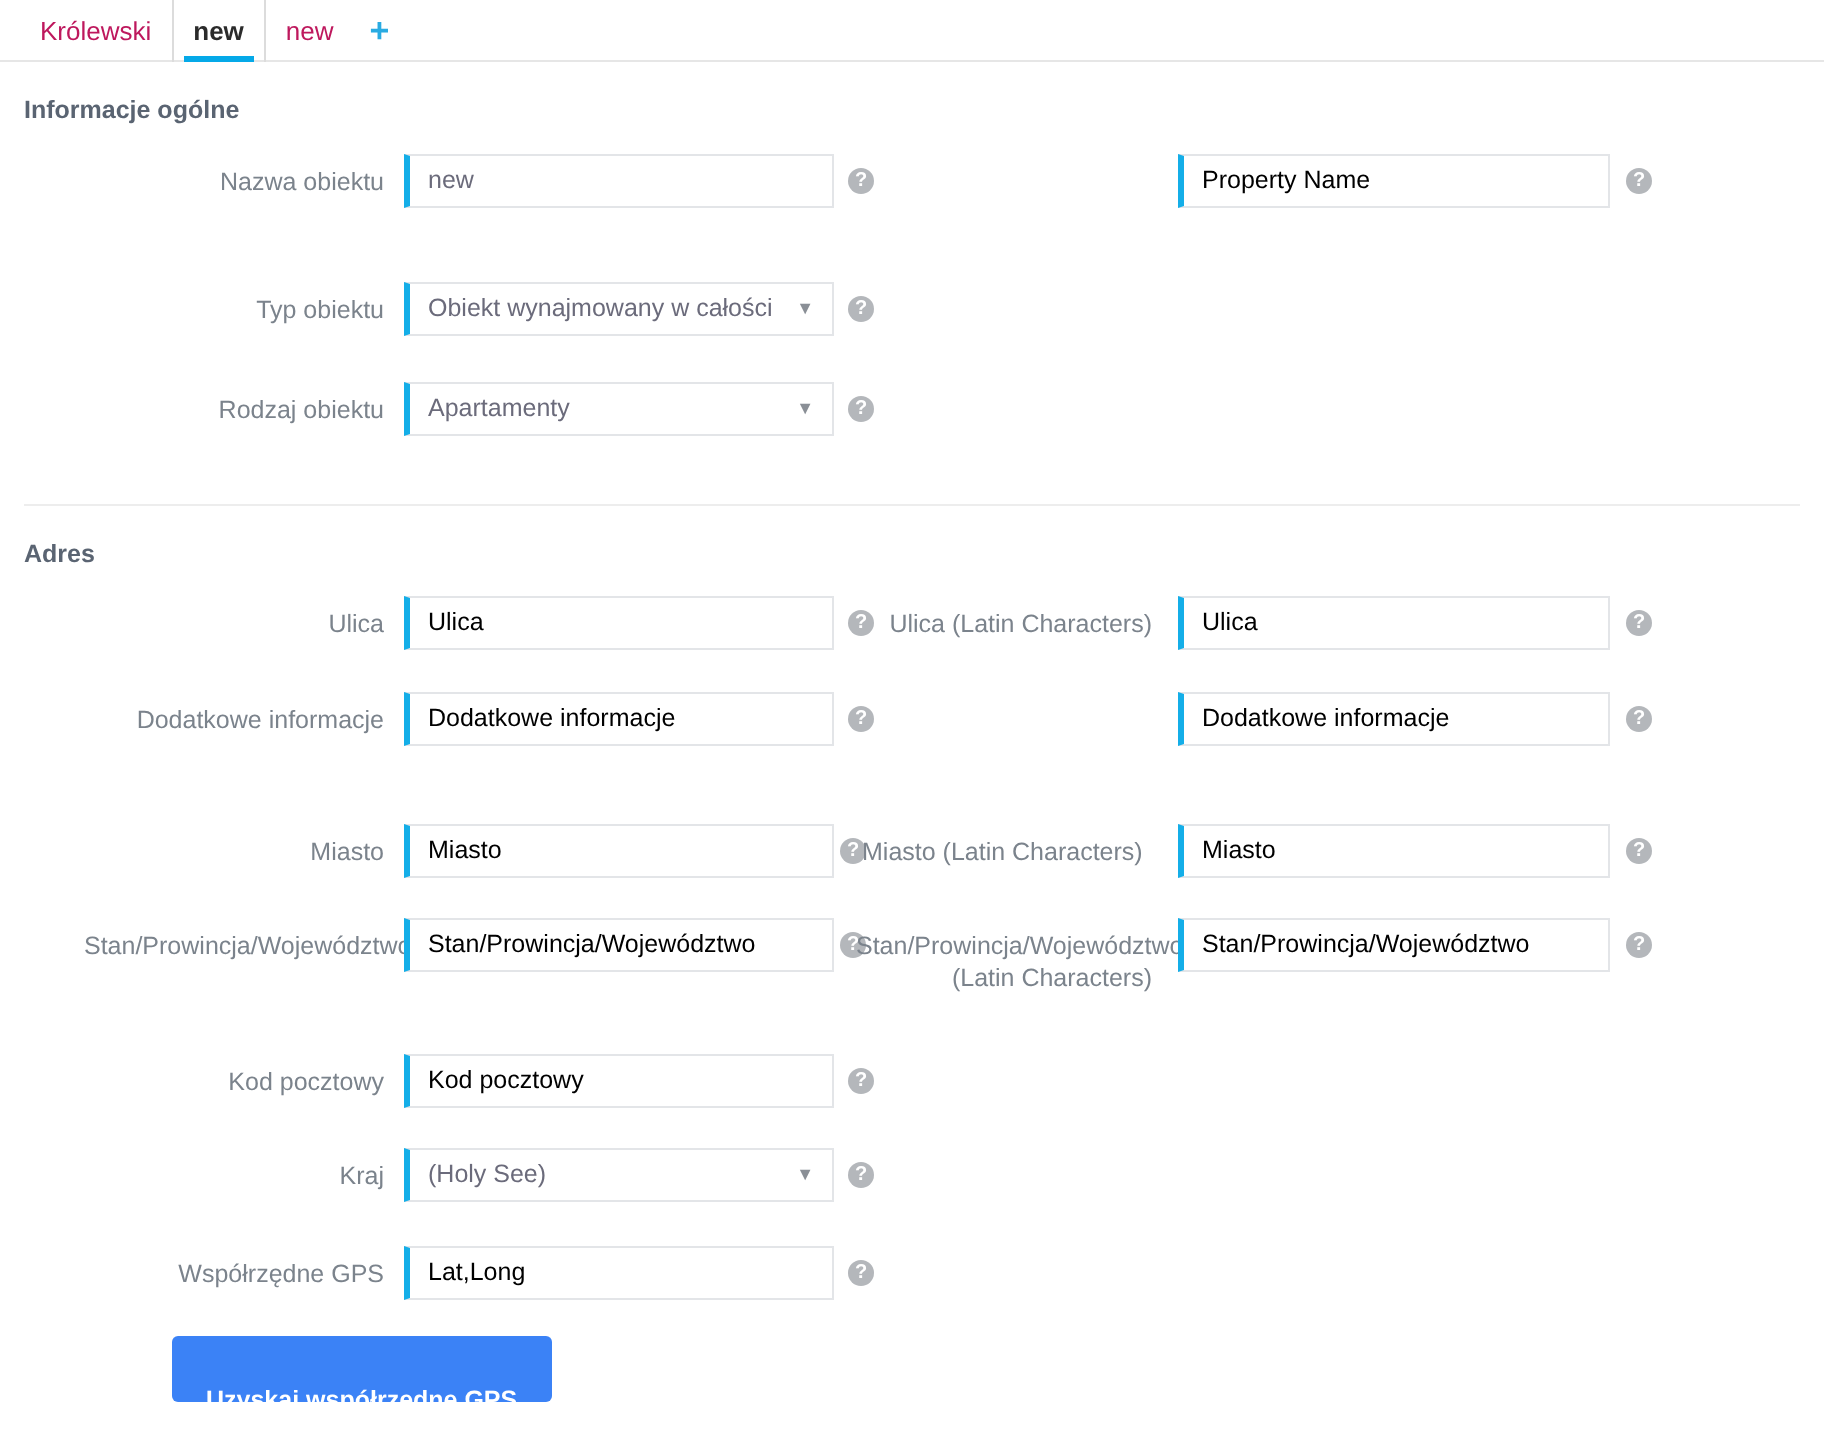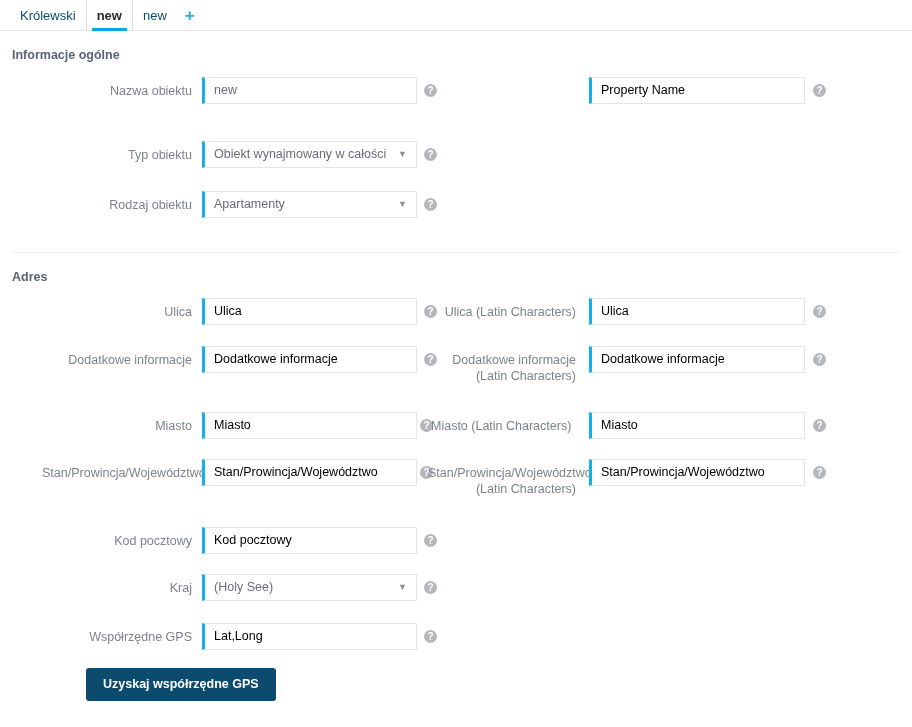--- a/index.html
+++ b/index.html
@@ -18,21 +18,21 @@
     border-bottom: 1px solid #e6e6e6;
   }
   .tabs {
     position: absolute; left: 10px; top: 0;
     height: 31px;
     display: flex; align-items: center;
   }
   .tab {
     position: relative;
     font-size: 13px;
-    color: #0c4a6e;
+    color: #be185d;
     padding: 0 10px;
     line-height: 31px;
     height: 31px;
     cursor: pointer;
     white-space: nowrap;
   }
   .tab.sep { border-right: 1px solid #dcdcdc; }
   .tab.active {
     color: #2b2b2b;
     font-weight: bold;
@@ -120,26 +120,26 @@
     text-align: center;
     cursor: pointer;
     font-family: "Liberation Sans", sans-serif;
   }
 
   
   .btn {
     position: absolute;
     left: 86px; top: 668px;
     height: 33px;
-    background: #0c4a6e;
+    background: #3b82f6;
     color: #ffffff;
     font-size: 12.5px;
     font-weight: bold;
     line-height: 33px;
-    padding: 0 17px;
+    padding: 16px 17px;
     border: none;
     border-radius: 3px;
     cursor: pointer;
     font-family: "Liberation Sans", sans-serif;
   }
 </style>
 </head>
 <body>
 
 <div class="tabbar">
@@ -193,21 +193,20 @@
   <div class="lbl wrap" style="left:410px; top:6px; width:134px">Ulica (Latin Characters)</div>
   <div class="field ph" style="left:557px; top:0; width:216px">Ulica</div>
 </div>
 
 <div class="row" style="top:346px; height:40px">
   <div class="lbl" style="left:10px; top:6px; width:150px">Dodatkowe informacje</div>
   <div class="field ph" style="left:170px; top:0; width:215px">Dodatkowe informacje</div>
   <div class="help" style="left:392px; top:7px">?</div>
 
   <div class="help" style="left:781px; top:7px">?</div>
-  <div class="lbl wrap" style="left:408px; top:6px; width:136px">Dodatkowe informacje (Latin Characters)</div>
   <div class="field ph" style="left:557px; top:0; width:216px">Dodatkowe informacje</div>
 </div>
 
 <div class="row" style="top:412px; height:40px">
   <div class="lbl" style="left:20px; top:6px; width:140px">Miasto</div>
   <div class="field ph" style="left:170px; top:0; width:215px">Miasto</div>
 
   <div class="help" style="left:388px; top:7px">?</div>
   <div class="lbl" style="left:399px; top:6px; width:146px; text-align:left">Miasto (Latin Characters)</div>
   <div class="field ph" style="left:557px; top:0; width:216px">Miasto</div>

